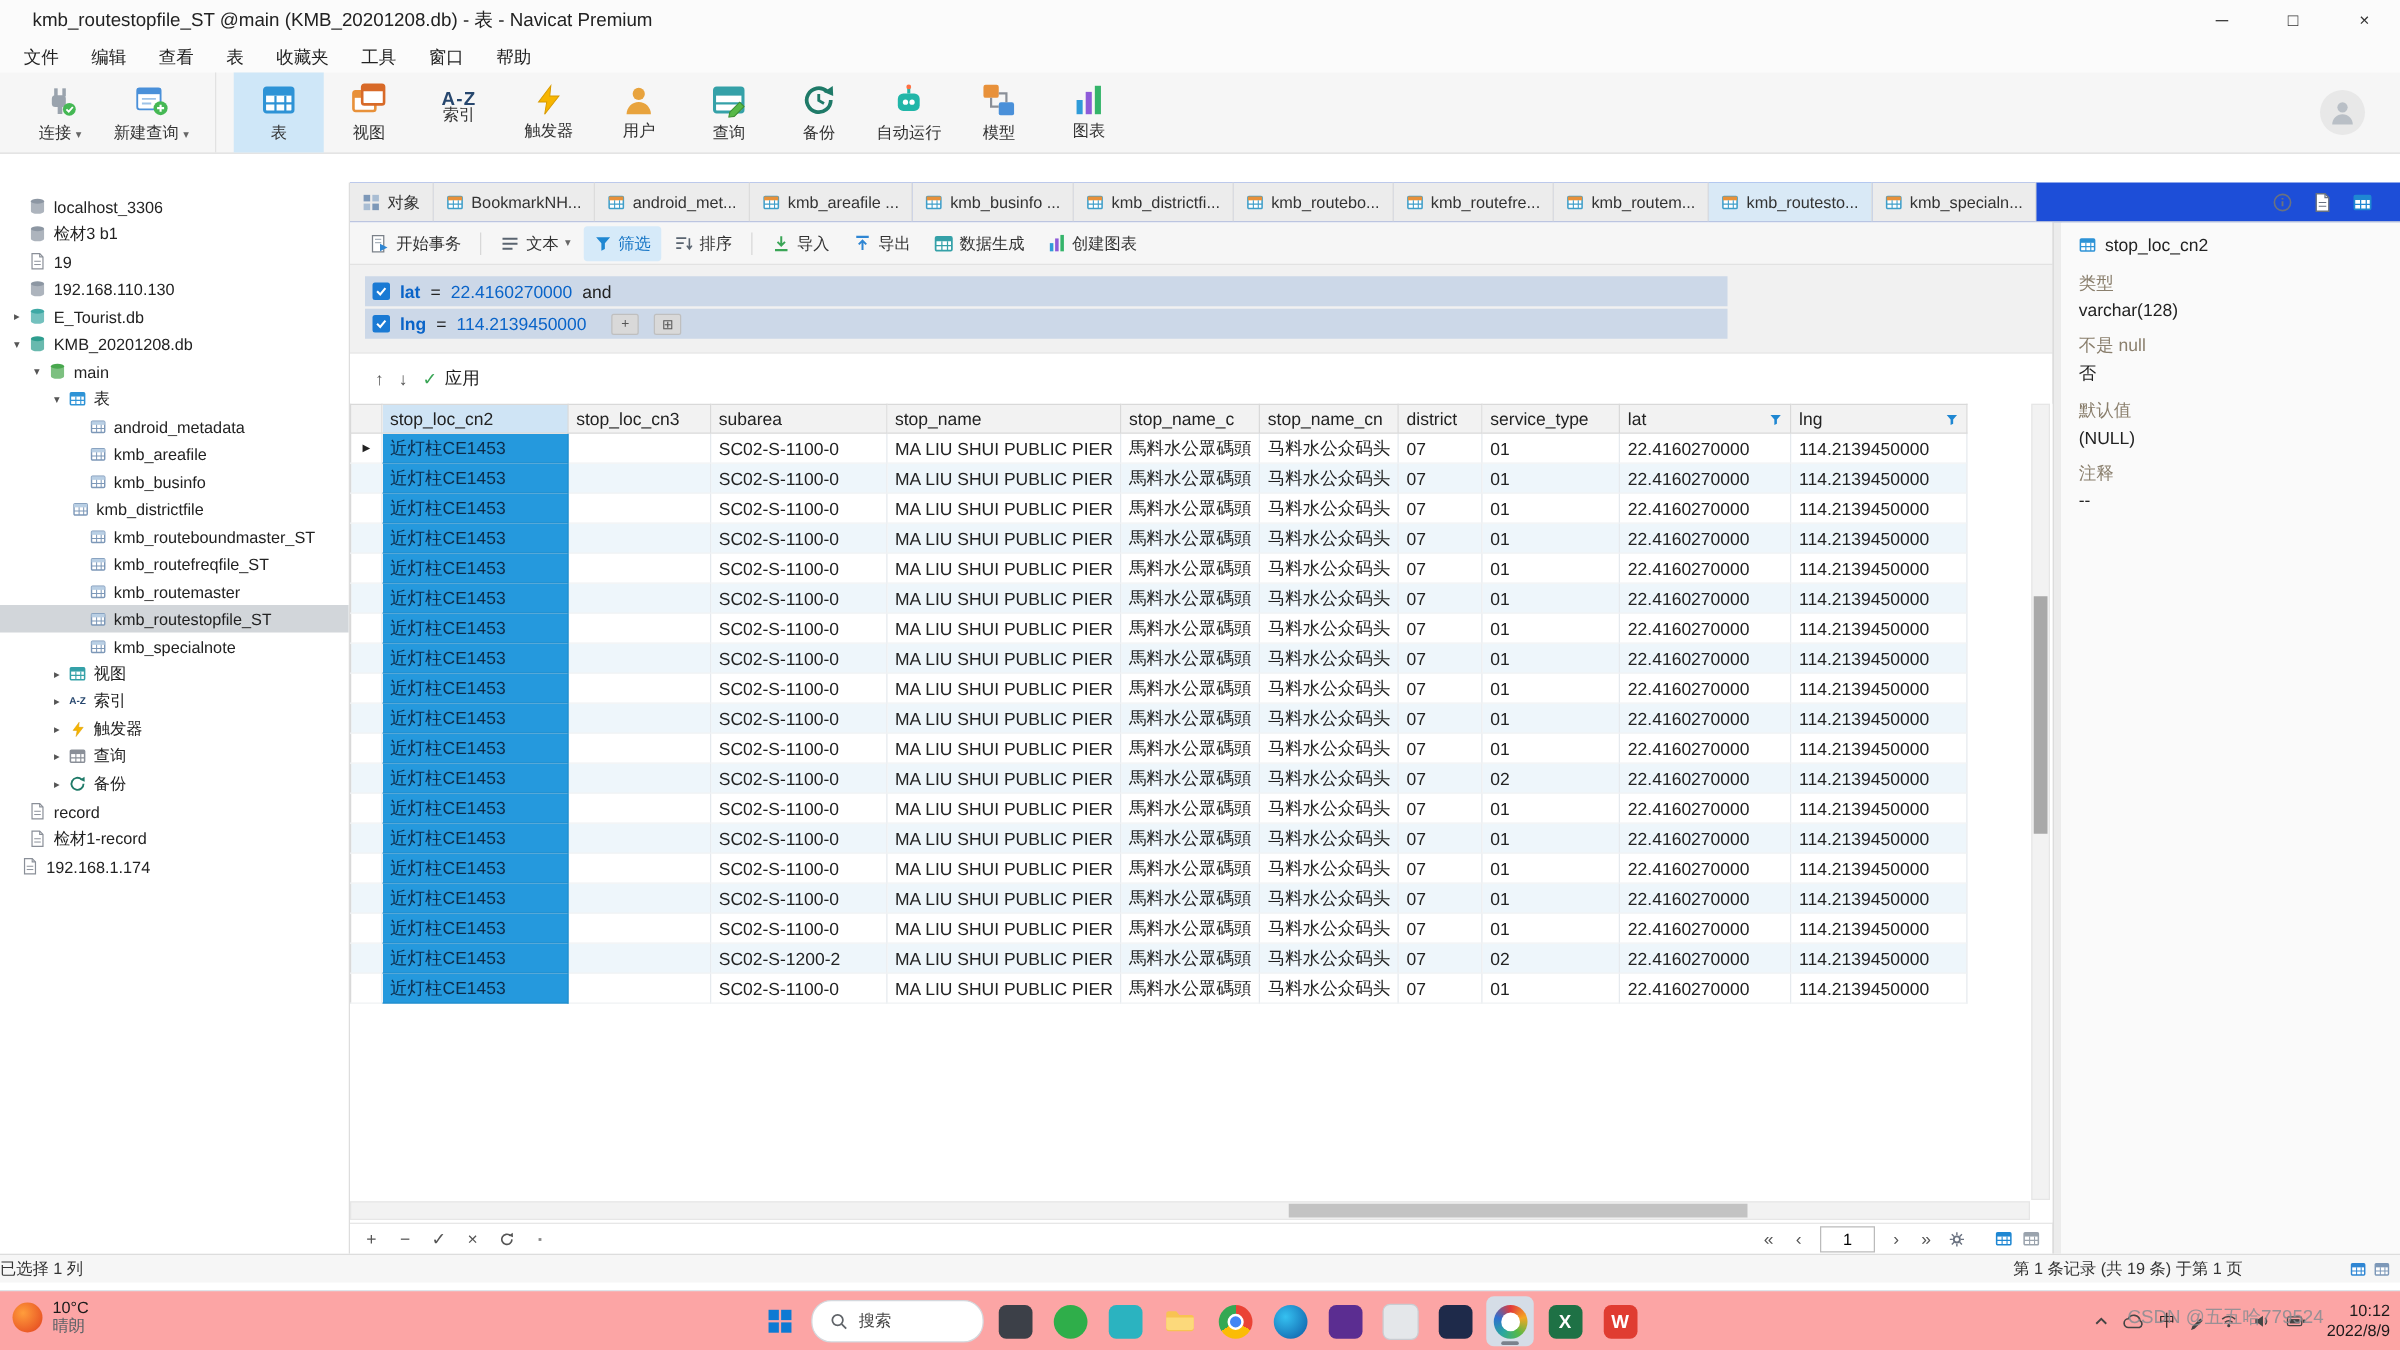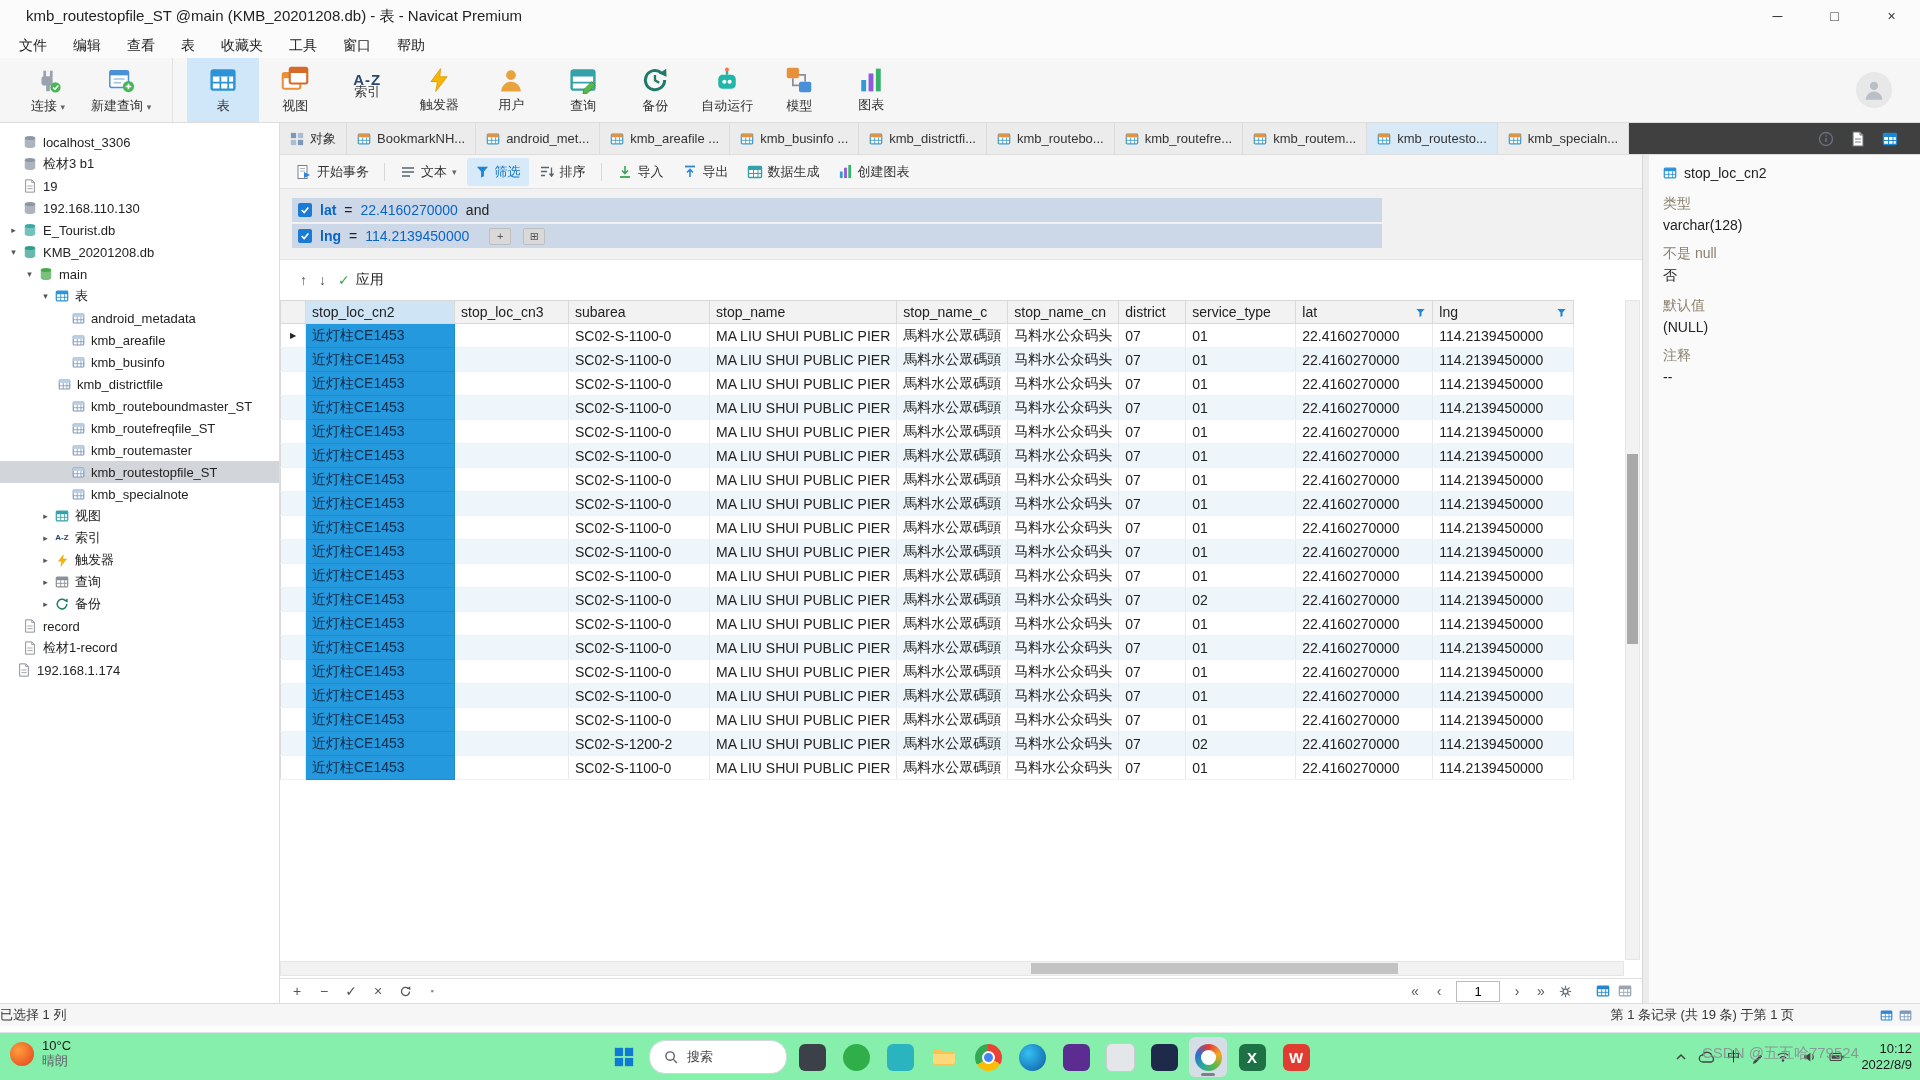--- a/index.html
+++ b/index.html
@@ -18,30 +18,30 @@
   .tb-item{min-width:58px;padding:0 7px;display:flex;flex-direction:column;align-items:center;justify-content:center;gap:3px;font-size:13px;color:#333;}
   .tb-item.active{background:#cfe7f8;}
   .tb-label{white-space:nowrap;}
   .dd{font-size:9px;color:#666;}
   .tb-gap{width:14px;border-right:1px solid #e2e2e2;margin-right:14px;}
   .az-big{font-weight:bold;color:#27476e;font-size:15px;letter-spacing:1px;}
   .az-small{font-weight:bold;color:#27476e;font-size:8px;}
   .toolbar-avatar{position:absolute;right:28px;top:14px;width:36px;height:36px;border-radius:50%;background:#e8e8e8;display:flex;align-items:center;justify-content:center;}
 
   
-  .body{flex:1;display:flex;min-height:0;}
+  .body{flex:1;display:flex;min-height:0;margin-top:23px;}
   .sidebar{width:279px;flex:0 0 auto;border-right:1px solid #ddd;background:#fff;overflow:hidden;font-size:13px;padding-top:8px;}
   .tree-item{height:22px;display:flex;align-items:center;white-space:nowrap;color:#222;}
   .tree-item.selected{background:#d2d6da;}
   .tree-arrow{width:15px;text-align:center;color:#555;font-size:9px;flex:0 0 auto;}
   .tree-ico{width:18px;flex:0 0 auto;display:inline-flex;justify-content:center;}
   .tree-label{margin-left:4px;overflow:hidden;text-overflow:ellipsis;}
 
   .content{flex:1;display:flex;flex-direction:column;min-width:0;}
-  .tabbar{height:31px;background:#404040;border-bottom:1px solid #ddd;display:flex;align-items:stretch;flex:0 0 auto;}
+  .tabbar{height:31px;background:#1d4ed8;border-bottom:1px solid #ddd;display:flex;align-items:stretch;flex:0 0 auto;}
   .tab{display:flex;align-items:center;gap:6px;padding:0 10px;font-size:13px;background:#ececec;border-right:1px solid #dcdcdc;color:#333;white-space:nowrap;}
   .tab.active{background:#d9e9f6;}
   .tabbar-right{margin-left:auto;display:flex;align-items:center;gap:16px;padding-right:22px;}
 
   .content-row{flex:1;display:flex;min-height:0;}
   .grid-col{width:1362px;flex:0 0 auto;display:flex;flex-direction:column;min-height:0;background:#fff;}
   .splitter{width:6px;flex:0 0 auto;background:#ececec;border-left:1px solid #d6d6d6;}
   .right-panel{flex:1;background:#fafafa;padding:10px 0 0 14px;font-size:14px;overflow:hidden;}
   .rp-head{display:flex;align-items:center;gap:7px;font-size:14px;color:#222;margin-bottom:14px;}
   .rp-label{color:#8a7f6d;margin-top:12px;}
@@ -87,21 +87,21 @@
   .page-input{width:38px;height:17px;border:1px solid #bbb;text-align:center;font-size:13px;font-family:inherit;}
   .rt-views{display:flex;align-items:center;gap:8px;margin-left:14px;}
 
   .statusbar{height:22px;border-top:1px solid #ddd;background:#f6f6f6;display:flex;align-items:center;font-size:13px;color:#333;flex:0 0 auto;padding-right:8px;}
   .sb-left{}
   .sb-right{margin-left:auto;display:flex;align-items:center;}
   .sb-gap{width:78px;}
   .sb-icons{display:flex;gap:6px;margin-left:8px;}
 
   
-  .taskbar{position:absolute;left:0;top:1032px;width:1920px;height:48px;background:#86efac;border-top:1px solid #dfe4e9;text-decoration:underline;}
+  .taskbar{position:absolute;left:0;top:1032px;width:1920px;height:48px;background:#fca5a5;border-top:1px solid #dfe4e9;text-decoration:underline;}
   .tk-weather{position:absolute;left:10px;top:6px;display:flex;align-items:center;gap:8px;}
   .tk-sun{width:24px;height:24px;border-radius:50%;background:radial-gradient(circle at 35% 35%,#ff9d3c,#e2401d);}
   .tk-wtxt{display:flex;flex-direction:column;line-height:1.15;}
   .tk-temp{font-size:13px;color:#1b1b1b;}
   .tk-cond{font-size:13px;color:#5f6368;}
   .tk-center{position:absolute;left:50%;top:0;height:48px;transform:translateX(-50%);display:flex;align-items:center;gap:6px;}
   .tk-app{width:38px;height:40px;border-radius:6px;display:flex;align-items:center;justify-content:center;position:relative;}
   .tk-app.active{background:#d5dde7;}
   .tk-app.active::after{content:"";position:absolute;bottom:1px;left:12px;width:14px;height:3px;border-radius:2px;background:#7a828c;}
   .tk-search{height:32px;min-width:108px;background:#fff;border:1px solid #d4d8dd;border-radius:16px;display:flex;align-items:center;gap:8px;padding:0 14px;font-size:13px;color:#444;}

